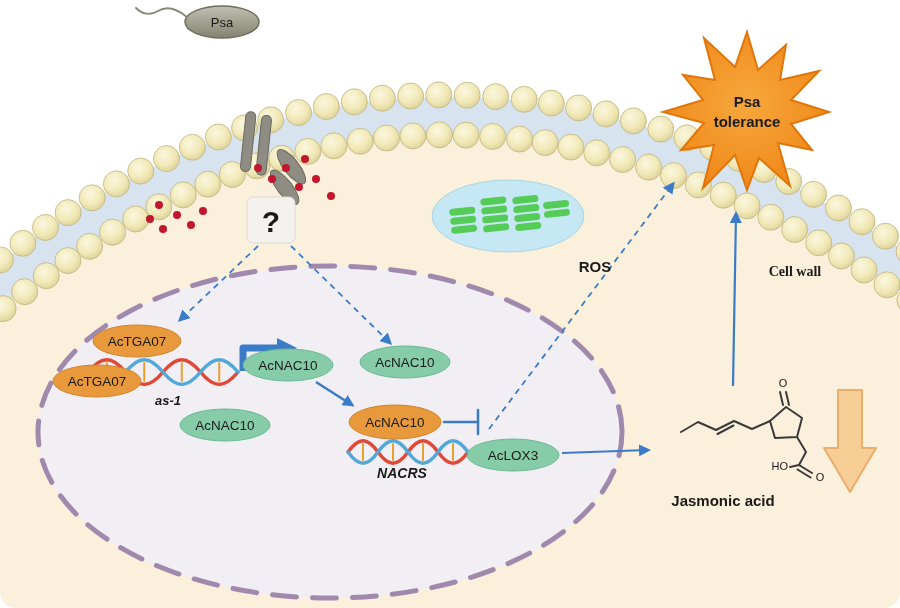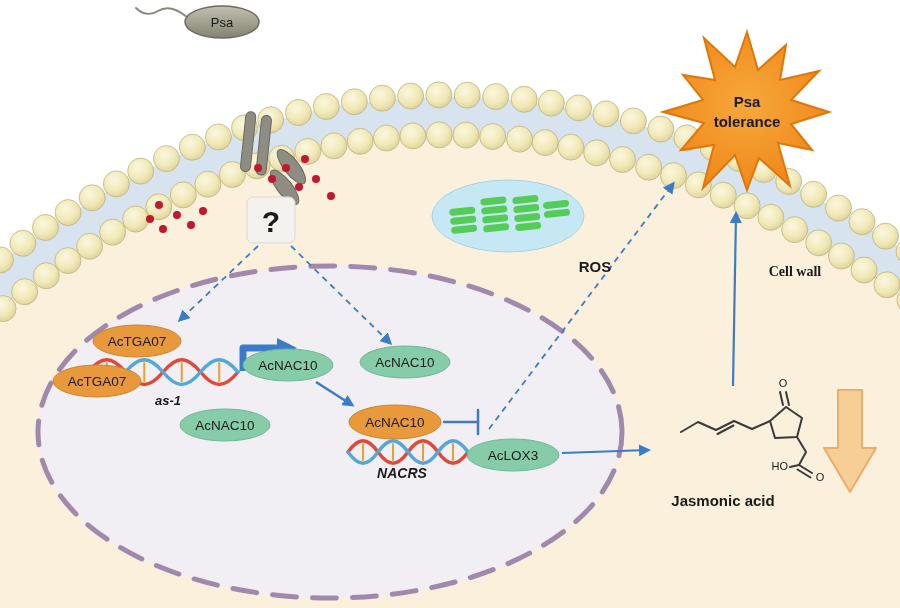--- a/index.html
+++ b/index.html
@@ -1,16 +1,16 @@
 <!DOCTYPE html>
 <html><head>
 <meta charset="utf-8">
 <style>
   html,body{margin:0;padding:0;background:#ffffff;}
-  #stage{position:relative;width:900px;height:608px;overflow:hidden;background:#ffffff;border-radius:0;
+  #stage{position:relative;width:900px;height:608px;overflow:hidden;background:#ffffff;border-radius:16px;
          font-family:"Liberation Sans",sans-serif;}
   svg{display:block;}
   text{font-family:"Liberation Sans",sans-serif;fill:#1a1a1a;}
   .gene-label{font-size:13.5px;}
   .red-cis{font-style:italic;font-weight:bold;}
   .bold-label{font-weight:bold;}
   .serif-label{font-family:"Liberation Serif",serif;font-weight:bold;font-size:14px;}
   .chem-label{font-size:11px;}
 </style>
 </head>

